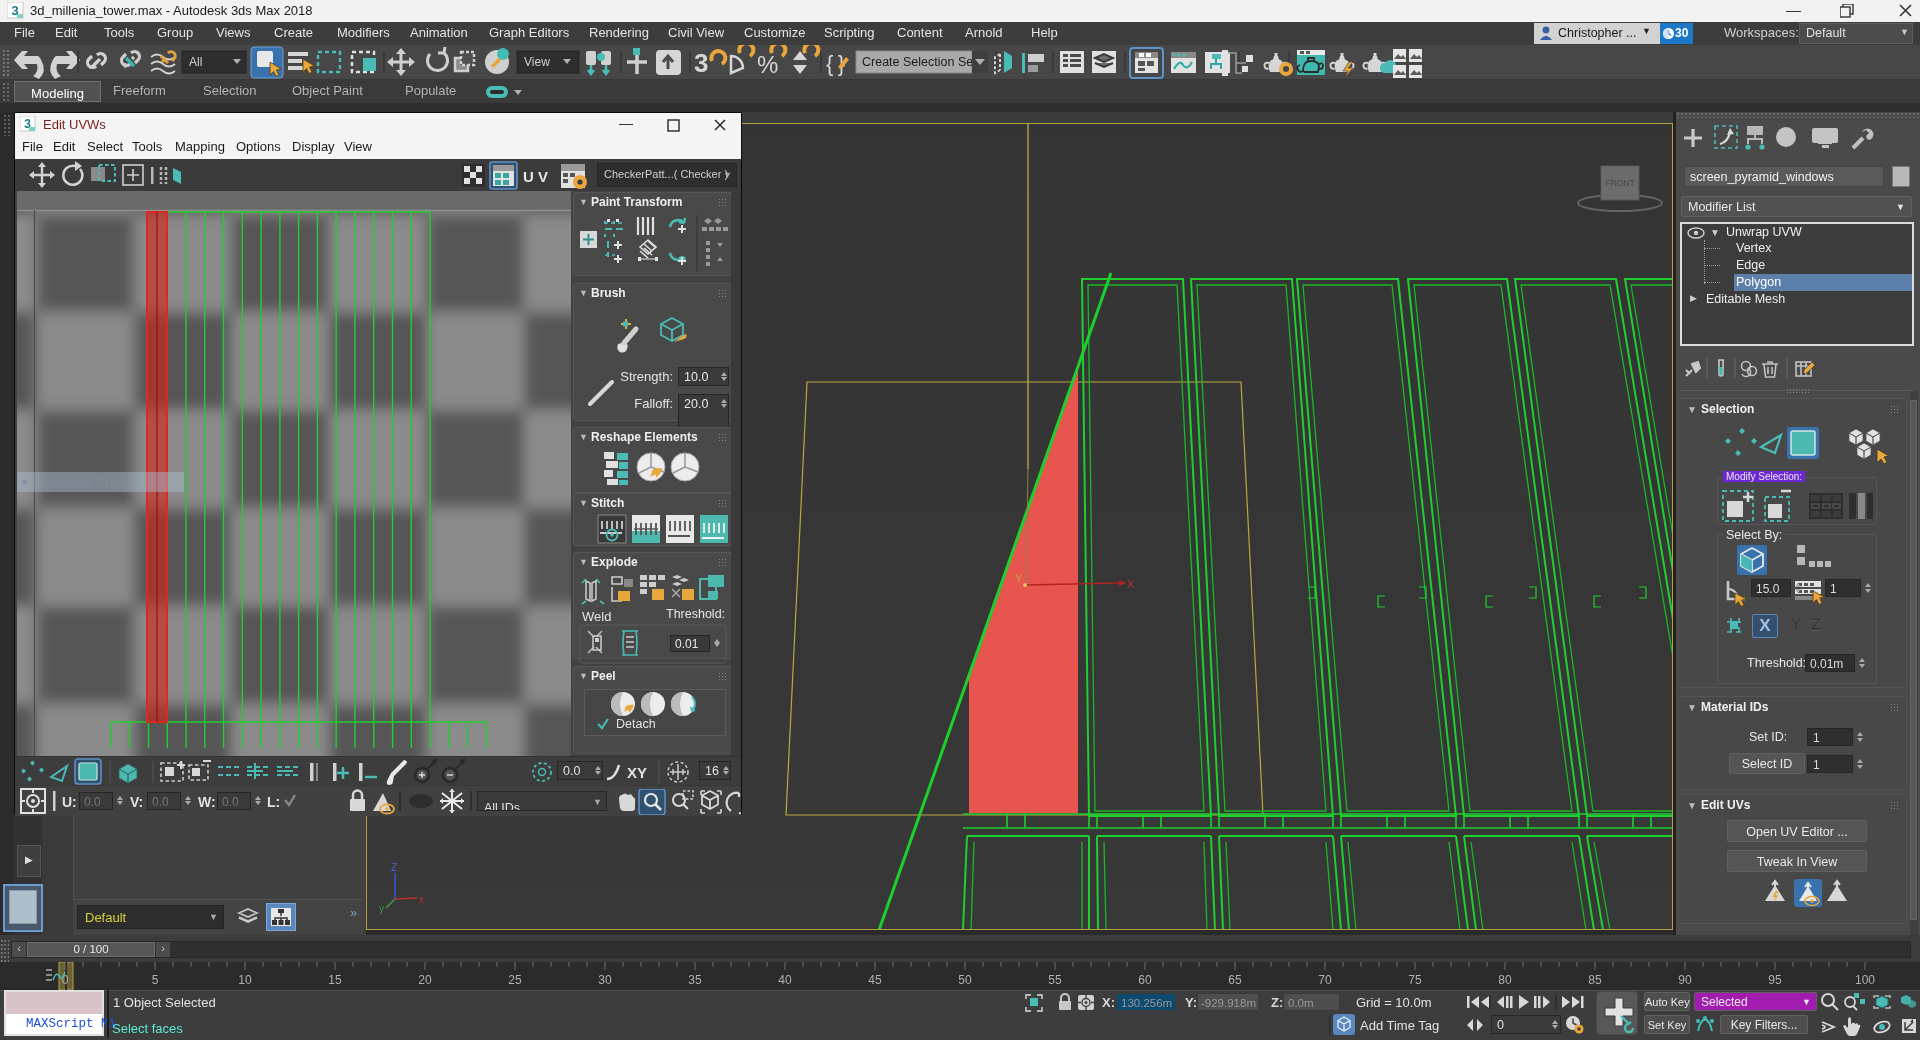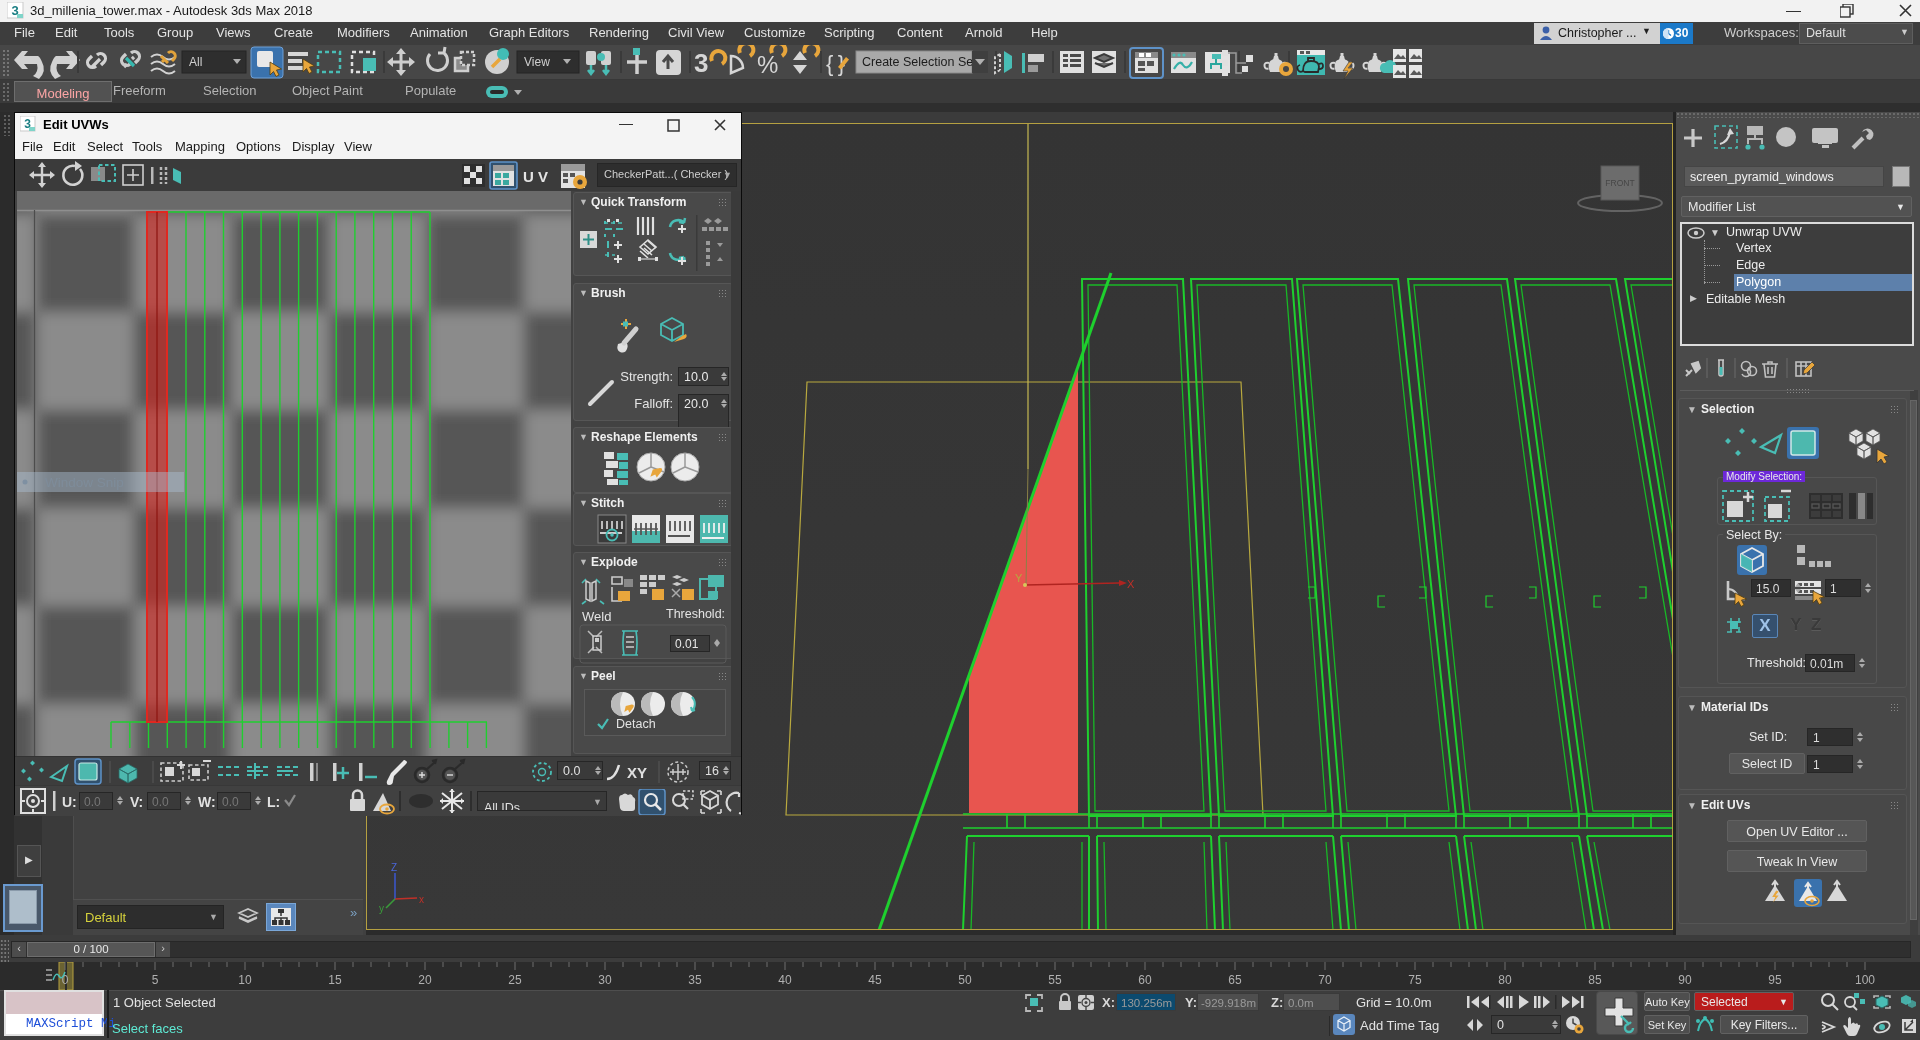--- a/index.html
+++ b/index.html
@@ -264,21 +264,21 @@
             <path d="M1394 14 l4 -5 l3 3 l2 -2 l3 4 z"></path>
             <path d="M1410 14 l4 -5 l3 3 l2 -2 l3 4 z"></path>
             <path d="M1394 30 l4 -5 l3 3 l2 -2 l3 4 z"></path>
             <path d="M1410 30 l4 -5 l3 3 l2 -2 l3 4 z"></path>
           </g>
         </g>
 </svg>
 </div>
 <div class="abs" id="ribbon">
 <div class="abs" style="left:2px;top:2px;width:8px;height:19px;background-image:radial-gradient(#6a6a6a 30%,transparent 34%);background-size:4px 4px"></div>
- <div class="abs" style="left:14px;top:1px;width:98px;height:21px;background:#525252;border:1px solid #6e6e6e;color:#fca5a5;text-align:center;padding-top:4px">Modeling</div>
+ <div class="abs" style="left:14px;top:1px;width:87px;height:21px;background:#525252;border:1px solid #6e6e6e;color:#ffffff;text-align:center;padding-top:4px">Modeling</div>
  <span class="abs" style="left:113px;top:3px">Freeform</span>
  <span class="abs" style="left:203px;top:3px">Selection</span>
  <span class="abs" style="left:292px;top:3px">Object Paint</span>
  <span class="abs" style="left:405px;top:3px">Populate</span>
  <svg class="abs" style="left:486px;top:4px" width="40" height="16">
         <rect x="0" y="2" width="22" height="12" rx="6" fill="#49bdb5"></rect>
         <rect x="4" y="6" width="14" height="4" rx="2" fill="#2a2a2a"></rect>
         <path d="M28 6 l8 0 l-4 5 z" fill="#b0b0b0"></path>
       </svg>
 </div>
@@ -626,21 +626,21 @@
 </div>
 </div>
 <div class="abs" id="dialog">
 
  <div class="abs" style="left:0;top:0;width:726px;height:24px;background:#f4f4f4">
   <svg class="abs" style="left:5px;top:3px" width="17" height="17">
           <rect x="0" y="0" width="15" height="15" fill="#fff" stroke="#c9c9c9"></rect>
           <text x="7.5" y="12" font-size="12" font-weight="bold" fill="#1b7e83" text-anchor="middle">3</text>
           <rect x="9" y="11" width="6" height="4" fill="#7fd4c9"></rect>
         </svg>
-  <span class="abs" style="left:28px;top:4px;font-size:13px;font-weight:bold;color:#000000">Edit UVWs</span>
+  <span class="abs" style="left:28px;top:4px;font-size:13px;font-weight:normal;color:#7f1d1d">Edit UVWs</span>
   <span class="abs" style="left:604px;top:2px;color:#333;font-size:14px">—</span>
   <svg class="abs" style="left:652px;top:6px" width="13" height="13">
           <rect x="1" y="1" width="11" height="11" fill="none" stroke="#333" stroke-width="1.5"></rect>
         </svg>
   <svg class="abs" style="left:698px;top:5px" width="14" height="14">
           <path d="M2 2 L12 12 M12 2 L2 12" stroke="#333" stroke-width="1.6"></path>
         </svg>
  </div>
 
  <div class="abs" style="left:0;top:24px;width:726px;height:22px;background:#f4f4f4;color:#1a1a1a;font-size:13px">
@@ -764,21 +764,21 @@
    <rect x="0" y="281" width="167" height="20" fill="rgba(170,190,210,0.45)"></rect>
    <circle cx="8" cy="291" r="2.5" fill="rgba(120,140,160,0.8)"></circle>
    <text x="28" y="296" font-size="13.5" fill="#7e8c9a">Window Snip</text>
   </svg>
  </div>
 
  <div class="abs" style="left:556px;top:78px;width:170px;height:565px;background:#424242">
 
   <div class="abs" style="left:2px;top:1px;width:160px;height:84px;background:#494949;border:1px solid #565656;border-radius:3px">
    <span class="abs" style="left:5px;top:4px;font-size:9px;color:#bbb">▼</span>
-          <span class="abs rollhead" style="left:17px;top:2px">Quick Transform</span>
+          <span class="abs rollhead" style="left:17px;top:2px">Paint Transform</span>
           <div class="grip" style="right:4px;top:5px"></div>
    <svg width="158" height="62" style="position:absolute;left:0;top:20px">
     <rect x="6" y="18" width="17" height="17" fill="#d8d8d8"></rect>
             <path d="M14.5 21 v11 m-5.5 -5.5 h11" stroke="#2f8f87" stroke-width="2"></path>
     <g stroke="#49bdb5" stroke-width="2" fill="none">
               <path d="M31 16 h7 m4 0 h7 m-18 -5 v-3 m9 3 v-3 m-9 13 v3 m9 -3 v3"></path>
               <path d="M30 10 h4 m3 0 h4 m3 0 h4" stroke-width="1.6"></path>
             </g>
     <path d="M33 6 h3 v3 h-3 z m9 0 h3 v3 h-3 z" fill="#e0e0e0"></path>
     <g stroke="#e0e0e0" stroke-width="2.2">
@@ -1361,21 +1361,21 @@
         <circle cx="15" cy="14" r="4.5" fill="#e8a63c"></circle>
         <circle cx="15" cy="14" r="1.8" fill="#3d3d3d"></circle>
       </svg>
  <div class="abs" style="left:1596px;top:1px;width:42px;height:44px;background:#585858;border:1px solid #494949;border-radius:4px">
    <svg width="40" height="42" style="position:absolute;left:0;top:0">
           <path d="M18 6 v10 h-10 v8 h10 v10 h8 v-10 h10 v-8 h-10 v-10 z" fill="#e2e2e2" stroke="#3a3a3a"></path>
           <path d="M24 24 l8 8 m0 0 a4 4 0 1 0 4 4 m-4 -4 l2 -2 m-5 -1 l3 3" stroke="#49bdb5" stroke-width="2.4" fill="none"></path>
         </svg>
  </div>
  <div class="btn" style="left:1644px;top:2px;width:46px;height:19px;font-size:11px;padding-top:3px;background:#4e4e4e">Auto Key</div>
- <div class="btn" style="left:1694px;top:2px;width:100px;height:19px;font-size:12px;background:#b91c1c">
+ <div class="btn" style="left:1694px;top:2px;width:123px;height:19px;font-size:12px;background:#a21caf">
         <span style="position:absolute;left:6px;top:2px">Selected</span>
         <span style="position:absolute;right:5px;top:4px;font-size:9px">▼</span>
       </div>
  <div class="btn" style="left:1644px;top:25px;width:46px;height:19px;font-size:11px;padding-top:3px;background:#4e4e4e">Set Key</div>
  <svg class="abs" style="left:1694px;top:25px" width="22" height="19">
         <path d="M4 16 q2 -10 7 -12 q5 2 7 12" stroke="#3fbdb4" stroke-width="2" fill="none"></path>
         <circle cx="4" cy="6" r="2" fill="#3fbdb4"></circle>
         <circle cx="11" cy="3" r="2" fill="#3fbdb4"></circle>
         <circle cx="18" cy="6" r="2" fill="#3fbdb4"></circle>
       </svg>

